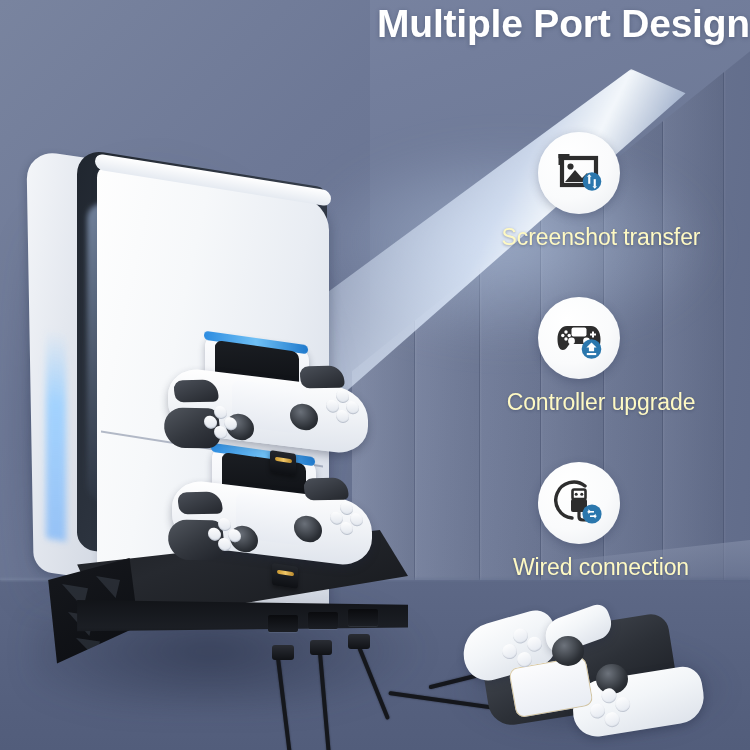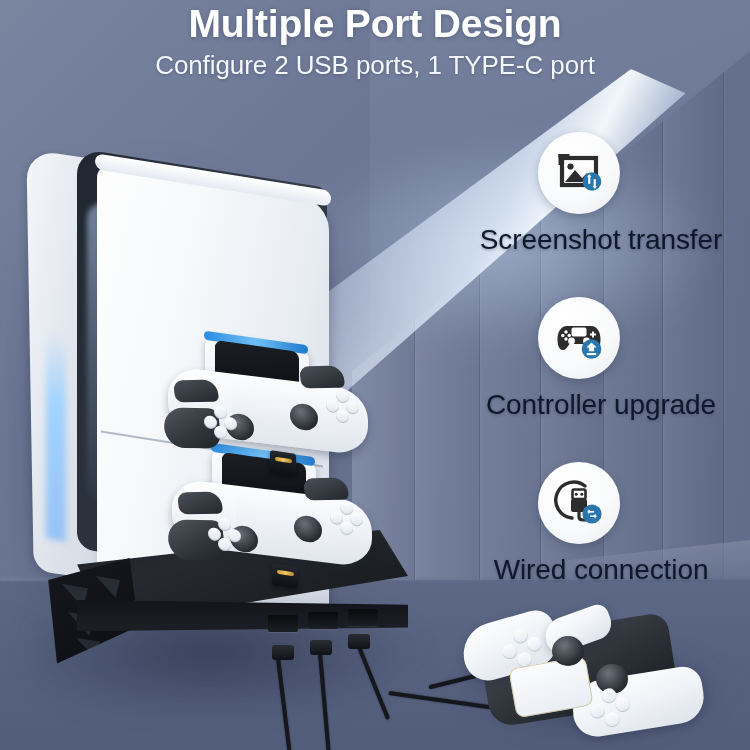--- a/index.html
+++ b/index.html
@@ -120,21 +120,21 @@
     clip-path: polygon(0% 30%, 100% 0%, 100% 60%, 0% 100%);
     opacity: 0.55;
   }
 
   
   .title-block {
     position: absolute;
     left: 0;
     top: 2px;
     width: 750px;
-    text-align: center;
+    text-align: right;
     z-index: 40;
   }
   .title-main {
     font-size: 39px;
     font-weight: 700;
     color: #ffffff;
     letter-spacing: -0.2px;
     line-height: 1.12;
     text-shadow: 0 1px 4px rgba(45,55,80,0.40);
   }
@@ -499,23 +499,23 @@
     align-items: center;
     justify-content: center;
   }
   .feature-circle svg { display: block; }
   .feature-label {
     position: absolute;
     left: 0;
     top: 92px;
     width: 298px;
     text-align: center;
-    font-size: 28px;
+    font-size: 23px;
     font-weight: 400;
-    color: #0f172a;
+    color: #fef9c3;
     letter-spacing: -0.1px;
     text-shadow: 0 1px 3px rgba(40,50,78,0.42);
     white-space: nowrap;
   }
 </style>
 </head>
 <body>
 
 <div id="scene">
 
@@ -660,21 +660,20 @@
     <div style="position:absolute;left:144px;top:78px;width:40px;height:40px;transform:rotate(-10deg);">
       <div class="lc-dot" style="left:12px;top:-2px;"></div>
       <div class="lc-dot" style="left:-2px;top:11px;"></div>
       <div class="lc-dot" style="left:24px;top:9px;"></div>
       <div class="lc-dot" style="left:11px;top:22px;"></div>
     </div>
   </div>
 
   <div class="title-block">
     <div class="title-main">Multiple Port Design</div>
-    <div class="title-sub">Configure 2 USB ports, 1 TYPE-C port</div>
   </div>
 
   <div class="features">
 
     <div class="feature">
       <div class="feature-circle">
         <span>
           <svg width="50" height="50" viewBox="0 0 50 50">
             <g fill="none" stroke="#2d2d2d" stroke-width="4.2">
               <rect x="8" y="10" width="34" height="27"></rect>

